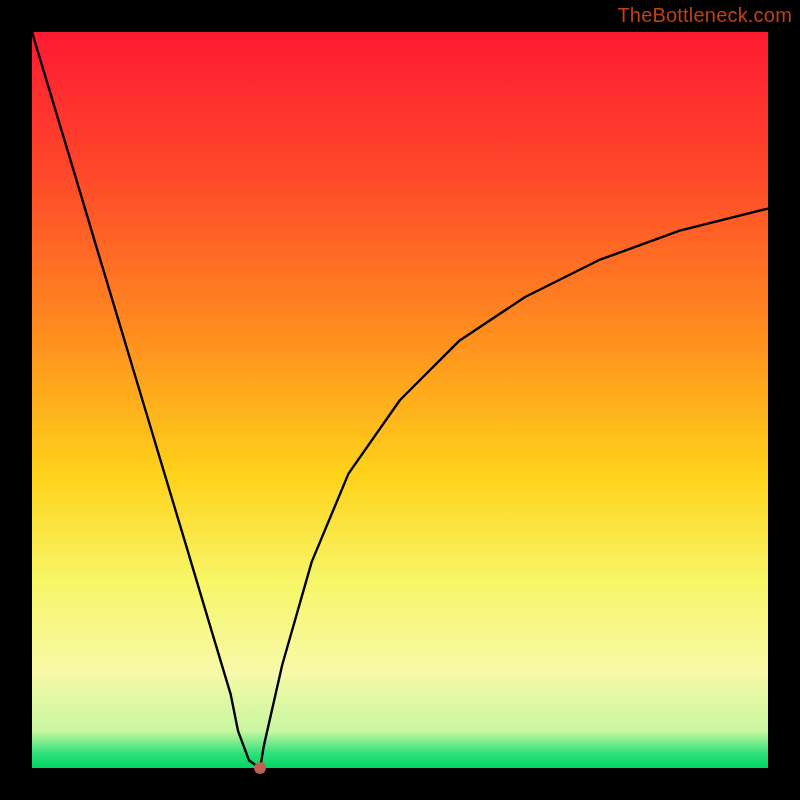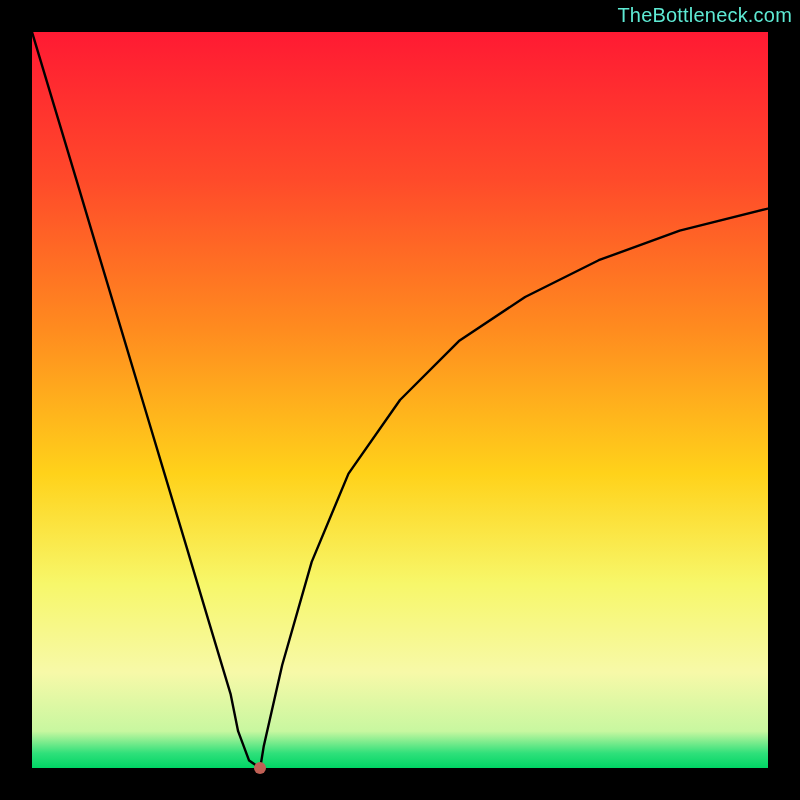--- a/index.html
+++ b/index.html
@@ -46,21 +46,21 @@
     width: 12px;
     height: 12px;
     border-radius: 50%;
     background: #c06055;
     transform: translate(-50%, -50%);
   }
   .watermark {
     position: absolute;
     top: 4px;
     right: 8px;
-    color: #5eead4;
+    color: #c2410c;
     font-size: 20px;
     font-weight: 500;
     letter-spacing: 0.2px;
   }
 </style>
 </head>
 <body>
 
 <div class="frame">
   <div class="plot">

